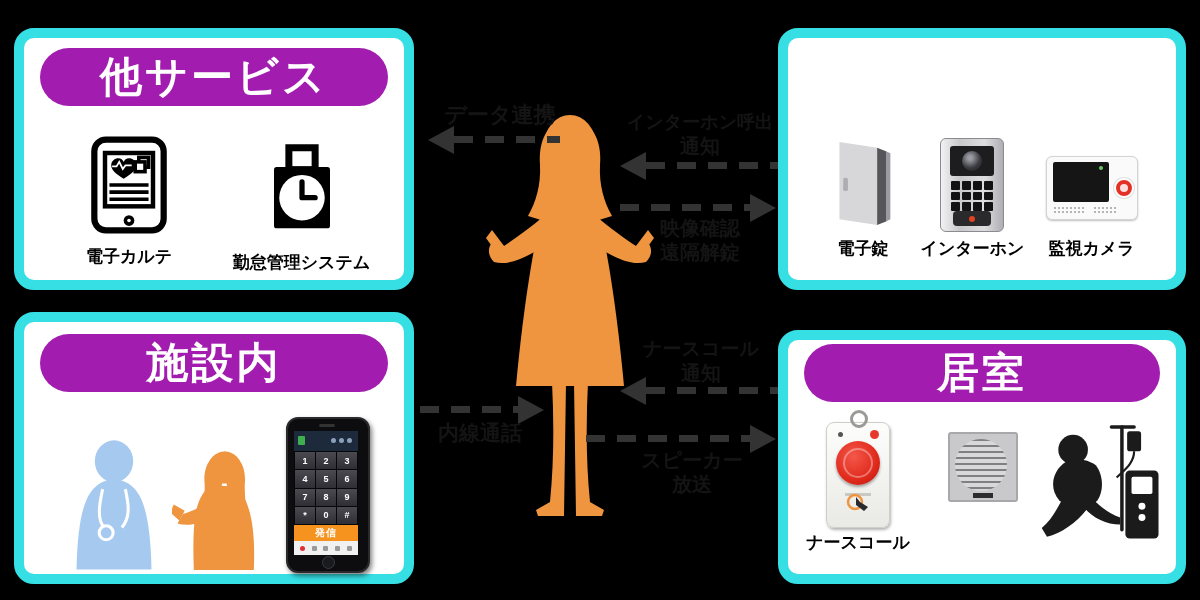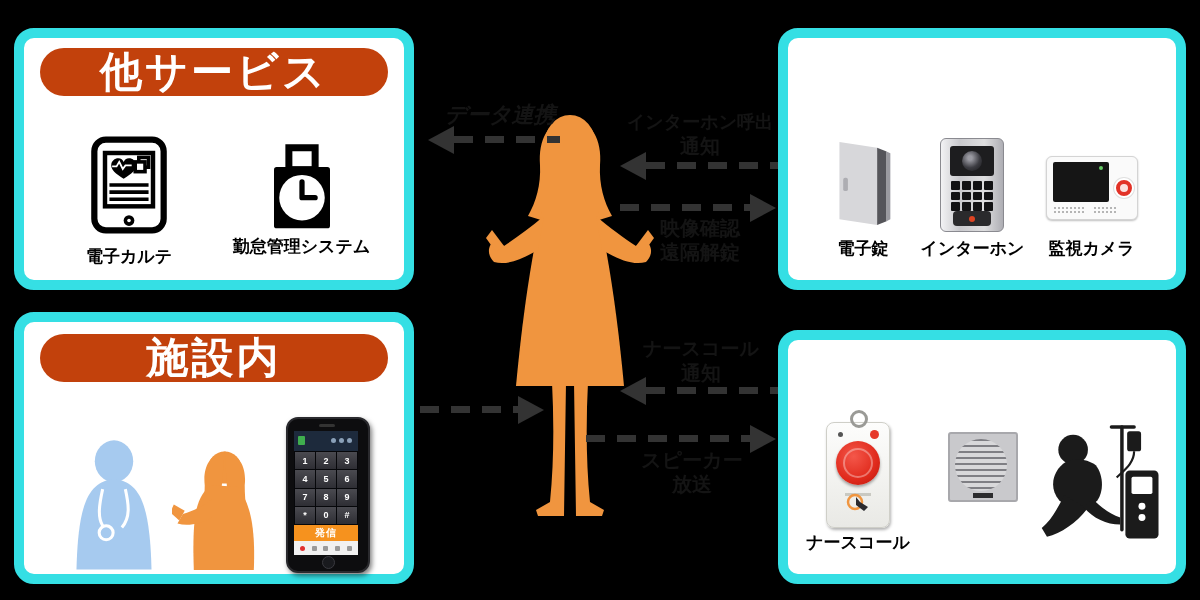--- a/index.html
+++ b/index.html
@@ -1,21 +1,21 @@
 <!DOCTYPE html>
 <html><head>
 <meta charset="utf-8">
 <style>
   html,body{margin:0;padding:0;background:#000;}
   .stage{position:relative;width:1200px;height:600px;background:#000;overflow:hidden;
          font-family:"Liberation Sans","DejaVu Sans",sans-serif;}
 
   
   .panel{position:absolute;background:#fff;border:10px solid #35DFE4;border-radius:20px;}
-  .pill{position:absolute;left:16px;right:16px;height:48px;background:#c2410c;border-radius:32px;
+  .pill{position:absolute;left:16px;right:16px;height:58px;background:#a21caf;border-radius:32px;
         display:flex;align-items:center;justify-content:center;color:#fff;
         font-size:42px;font-weight:bold;letter-spacing:3px;}
   .caption{position:absolute;text-align:center;color:#000;font-size:17px;font-weight:bold;line-height:1.25;}
 
   
   .dash{position:absolute;height:7px;
         background:repeating-linear-gradient(90deg,#333 0,#333 19px,transparent 19px,transparent 31px);}
   .head-l{position:absolute;width:0;height:0;border-top:14px solid transparent;
           border-bottom:14px solid transparent;border-right:26px solid #333;}
   .head-r{position:absolute;width:0;height:0;border-top:14px solid transparent;
@@ -114,21 +114,21 @@
 
     <figure class="figcol" style="left:195px;top:106px;width:165px;margin:0;">
       <span>
         <svg viewBox="0 0 80 100" width="70" height="88">
           <rect x="25" y="4" width="30" height="25" fill="none" stroke="#000" stroke-width="8"></rect>
           <rect x="8" y="26" width="64" height="70" rx="3" fill="#000"></rect>
           <circle cx="40" cy="61" r="26" fill="#fff"></circle>
           <path d="M40,61 V43 M40,61 H55" stroke="#000" stroke-width="6" stroke-linecap="round" fill="none"></path>
         </svg>
       </span>
-      <figcaption class="caption" style="position:static;margin-top:0;">勤怠管理システム</figcaption>
+      <figcaption class="caption" style="position:static;margin-top:16px;">勤怠管理システム</figcaption>
     </figure>
   </section>
 
   <section class="panel" style="left:778px;top:28px;width:388px;height:242px;">
 
     <span style="position:absolute;left:42px;top:98px;">
       <svg viewBox="0 0 70 100" width="66" height="95">
         <polygon points="10,6 50,12 50,94 10,88" fill="#D7D7DA"></polygon>
         <polygon points="50,12 60,16 60,90 50,94" fill="#55555a"></polygon>
         <polygon points="60,16 64,18 64,88 60,90" fill="#9a9aa0"></polygon>
@@ -230,20 +230,21 @@
             <u></u>
             <u></u>
             <u></u>
         </div>
       </div>
       <div class="home"></div>
     </div>
   </section>
 
   <section class="panel" style="left:778px;top:330px;width:388px;height:234px;">
+    <div class="pill" style="top:4px;">居室</div>
 
     <div class="nursecall" style="position:absolute;left:38px;top:82px;">
       <div class="loop"></div>
         <div class="led"></div>
         <div class="pilot"></div>
       <div class="bigbtn"></div>
         <div class="bar"></div>
       <span class="hand">
         <svg viewBox="0 0 28 22" width="28" height="22">
           <circle cx="11" cy="9" r="7" fill="none" stroke="#F0953F" stroke-width="2.5"></circle>
@@ -289,38 +290,39 @@
         <path d="M118,106 C132,118 146,128 158,136 L166,130 C174,134 176,144 168,152 C154,156 138,148 124,140 Z"></path>
         <path d="M158,136 L170,120 L176,128 L166,142 Z"></path>
         <path d="M74,272 C76,312 76,352 72,392 L58,400 L60,406 L86,406 L88,272 Z"></path>
         <path d="M96,272 L98,406 L124,406 L126,400 L112,392 C108,352 108,312 110,272 Z"></path>
       </g>
     </svg>
   </span>
 
   <span class="head-l" style="left:428px;top:126px;"></span>
   <span class="dash" style="left:454px;top:136px;width:106px;"></span>
-  <div class="flowlabel" style="left:430px;top:102px;width:140px;font-size:22px;font-style:italic;">データ連携</div>
+  <div class="flowlabel" style="left:430px;top:102px;width:140px;font-size:22px;">データ連携</div>
 
   <span class="head-l" style="left:620px;top:152px;"></span>
   <span class="dash" style="left:646px;top:162px;width:132px;"></span>
   <div class="flowlabel" style="left:622px;top:112px;width:156px;font-size:18px;">
     <span>インターホン呼出</span><br>
     <span style="font-size:20px;">通知</span>
   </div>
 
   <span class="dash" style="left:620px;top:204px;width:130px;"></span>
   <span class="head-r" style="left:750px;top:194px;"></span>
   <div class="flowlabel" style="left:630px;top:216px;width:140px;font-size:20px;">
     <span>映像確認</span><br>
     <span>遠隔解錠</span>
   </div>
 
   <span class="dash" style="left:420px;top:406px;width:98px;"></span>
   <span class="head-r" style="left:518px;top:396px;"></span>
+  <div class="flowlabel" style="left:420px;top:420px;width:120px;font-size:21px;">内線通話</div>
 
   <span class="head-l" style="left:620px;top:377px;"></span>
   <span class="dash" style="left:646px;top:387px;width:132px;"></span>
   <div class="flowlabel" style="left:628px;top:338px;width:146px;font-size:19px;">
     <span>ナースコール</span><br>
     <span style="font-size:20px;">通知</span>
   </div>
 
   <span class="dash" style="left:586px;top:435px;width:164px;"></span>
   <span class="head-r" style="left:750px;top:425px;"></span>

